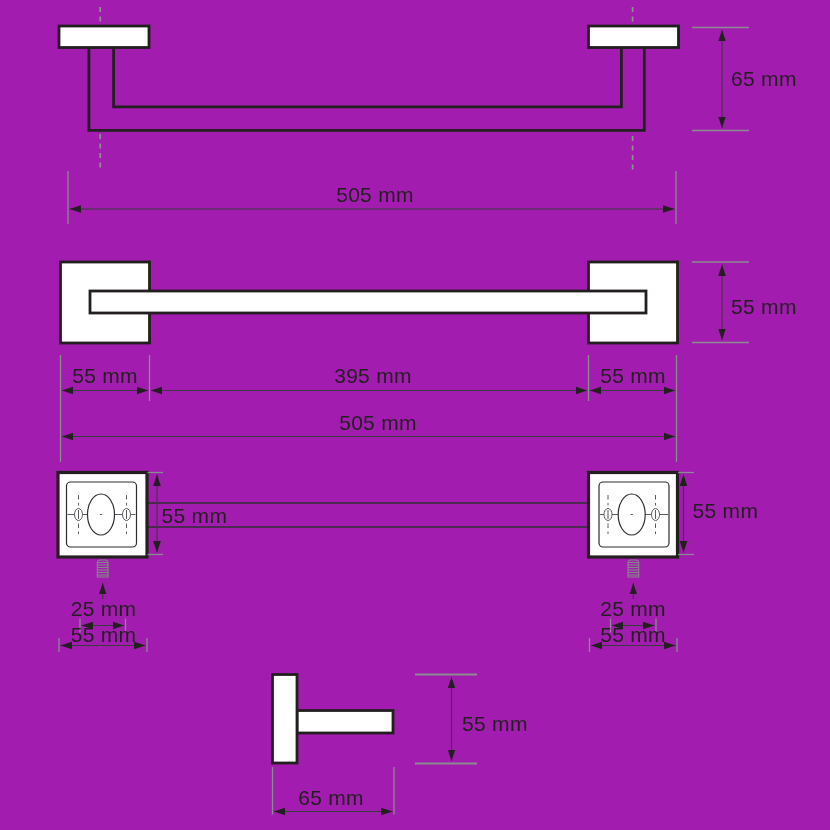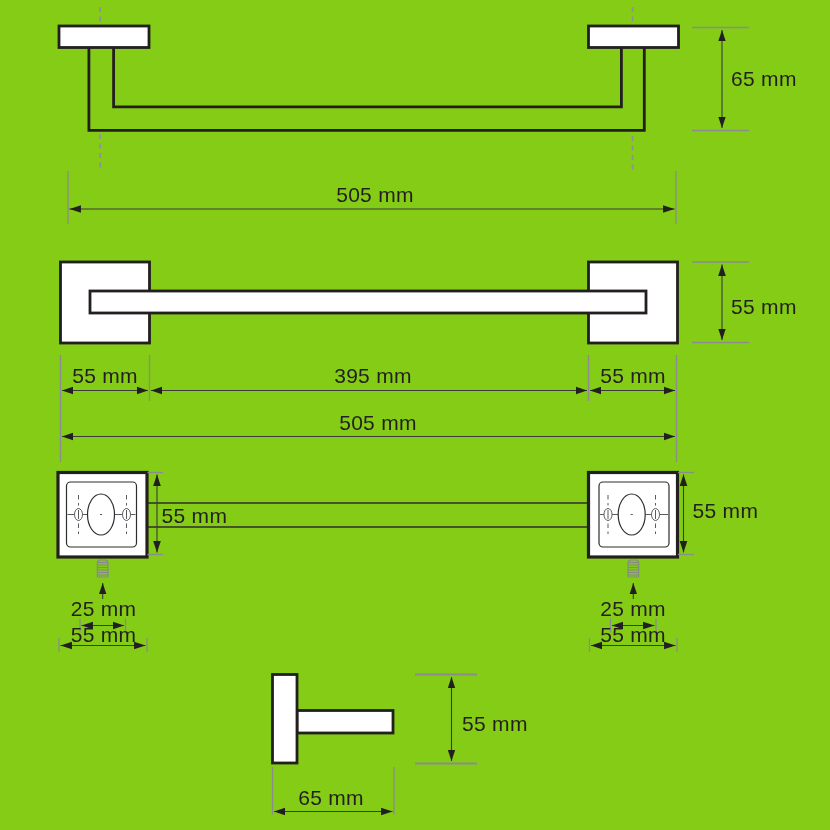--- a/index.html
+++ b/index.html
@@ -1,16 +1,16 @@
 <!DOCTYPE html>
 <html><head>
 <meta charset="utf-8">
 <style>
   html,body{margin:0;padding:0;background:#ffffff;}
-  .stage{position:relative;width:830px;height:830px;background:#84cc16;overflow:hidden;}
+  .stage{position:relative;width:830px;height:830px;background:#a21caf;overflow:hidden;}
   svg{display:block;}
   svg text{font-family:"Liberation Sans",sans-serif;font-size:21px;fill:#231f20;letter-spacing:.3px;}
   .obj  {fill:none;   stroke:#231f20;stroke-width:2.8px;stroke-linejoin:miter;}
   .objf {fill:#ffffff;stroke:#231f20;stroke-width:2.8px;stroke-linejoin:miter;}
   .objf3{fill:#ffffff;stroke:#231f20;stroke-width:3.2px;}
   .thin {fill:#ffffff;stroke:#2e2e30;stroke-width:1.2px;}
   .thinl{fill:none;   stroke:#2e2e30;stroke-width:1.3px;}
   .dim  {fill:none;   stroke:#3a3b3d;stroke-width:1.1px;}
   .ext  {fill:none;   stroke:#8a8c8f;stroke-width:1.3px;}
   .ext2 {fill:none;   stroke:#8a8c8f;stroke-width:1.8px;}

